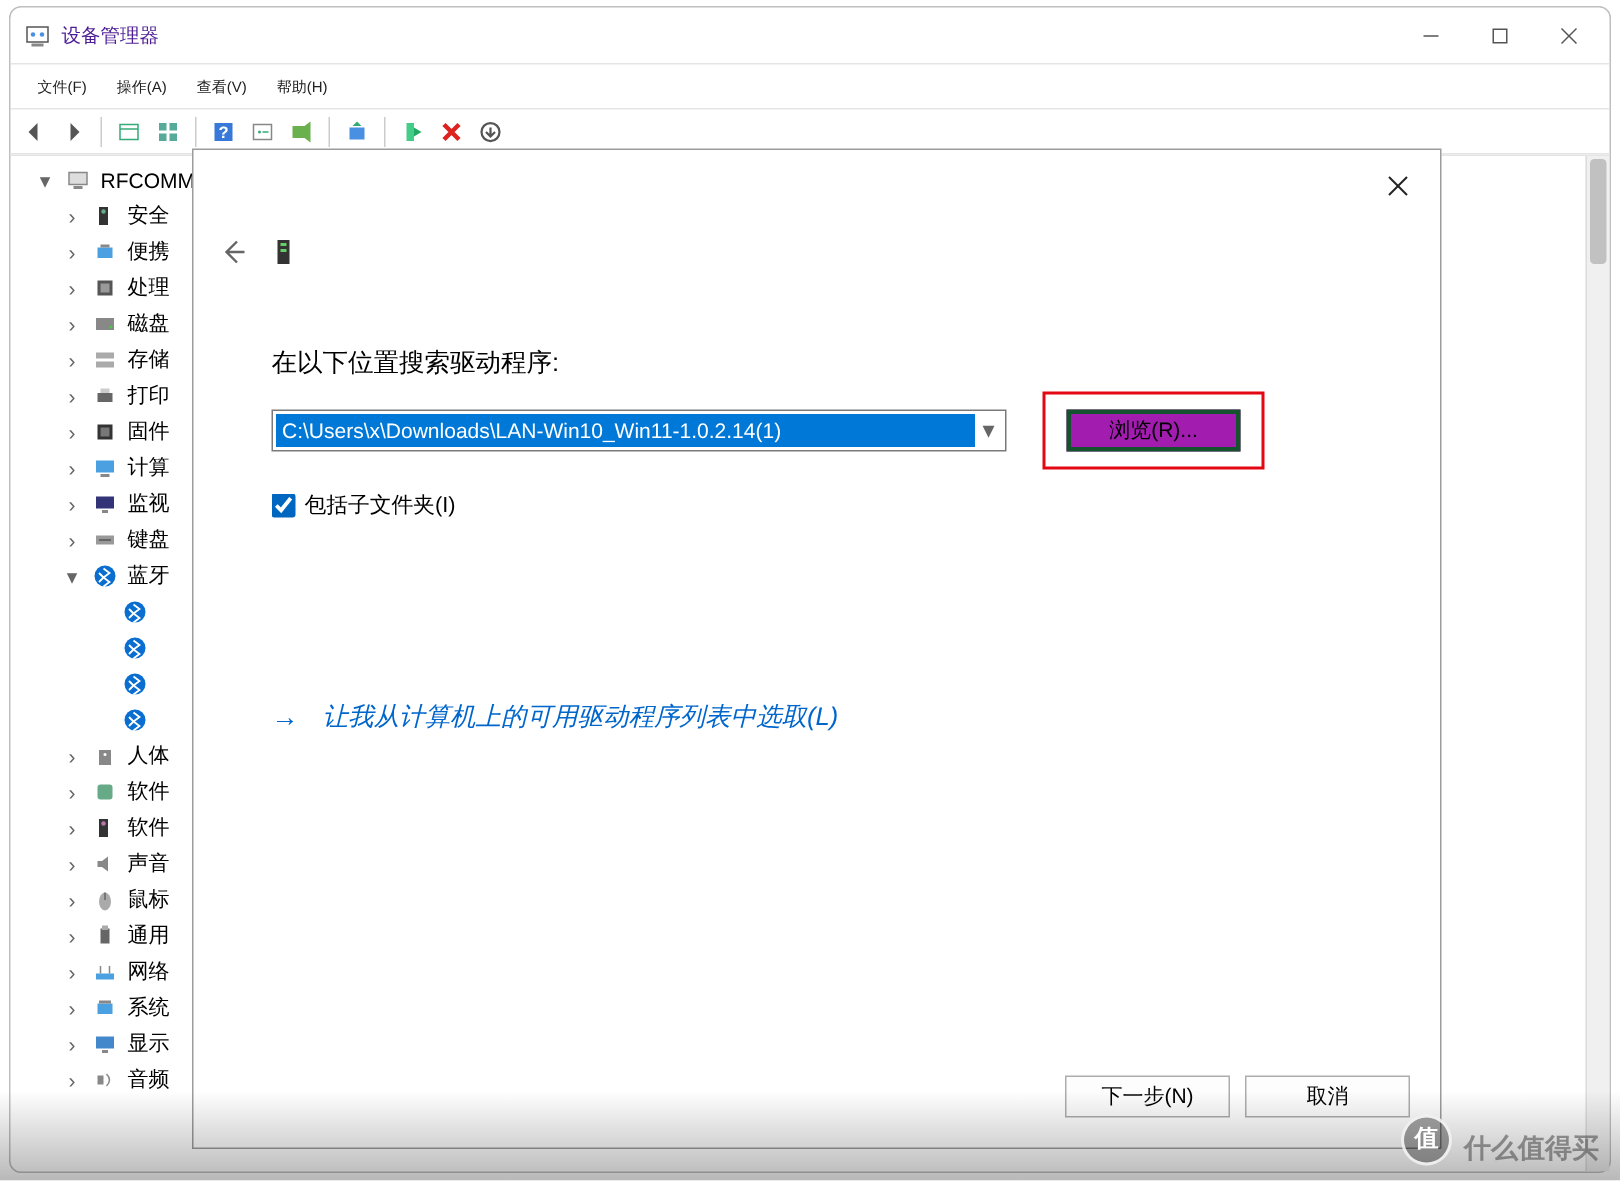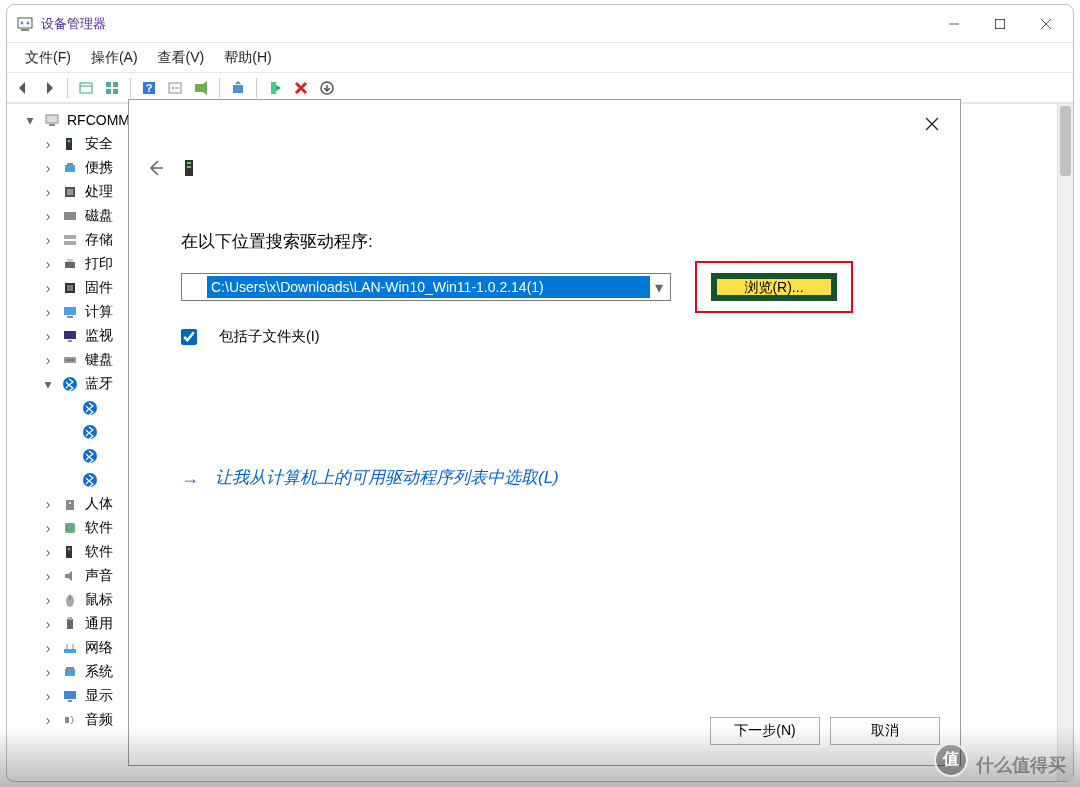--- a/index.html
+++ b/index.html
@@ -7,21 +7,21 @@
 
   
   .main-window { position: absolute; left: 6px; top: 4px; width: 1068px; height: 778px; border: 1px solid #bfbfbf; border-radius: 8px; background: #fff; display: flex; flex-direction: column; }
   .titlebar { height: 38px; display: flex; align-items: center; padding: 0 4px 0 10px; border-bottom: 1px solid #e5e5e5; }
   .titlebar .app-icon { width: 16px; height: 16px; margin-right: 8px; }
   .title-text { font-size: 13px; color: #4c1d95; }
   .win-controls { margin-left: auto; display: flex; }
   .win-controls .wc { width: 46px; height: 30px; display: flex; align-items: center; justify-content: center; color: #555; }
   .win-controls svg { width: 12px; height: 12px; stroke: currentColor; stroke-width: 1; fill: none; }
 
-  .menubar { height: 30px; display: flex; align-items: center; padding: 0 8px; border-bottom: 1px solid #e5e5e5; font-size: 14px; }
+  .menubar { height: 30px; display: flex; align-items: center; padding: 0 8px; border-bottom: 1px solid #e5e5e5; font-size: 10px; }
   .menubar .mi { padding: 3px 10px; color: #222; }
 
   .toolbar { height: 30px; display: flex; align-items: center; padding: 2px 4px; border-bottom: 1px solid #e5e5e5; gap: 2px; }
   .toolbar .tb { width: 24px; height: 24px; display: flex; align-items: center; justify-content: center; border: 1px solid transparent; }
   .toolbar .sep { width: 1px; height: 20px; background: #ccc; margin: 0 4px; }
   .toolbar svg { width: 16px; height: 16px; }
 
   
   .body-area { flex: 1; display: flex; border-top: 1px solid #e5e5e5; position: relative; overflow: hidden; }
   .tree { flex: 1; padding: 4px 0 4px 4px; font-size: 14px; overflow: hidden; position: relative; }
@@ -41,25 +41,25 @@
   .dialog-close svg { width: 14px; height: 14px; stroke: currentColor; stroke-width: 1.3; fill: none; }
   .dlg-header { display: flex; align-items: center; padding: 54px 16px 0 12px; }
   .back-arrow { width: 28px; height: 28px; display: flex; align-items: center; justify-content: center; color: #666; margin-right: 12px; }
   .back-arrow svg { width: 18px; height: 18px; stroke: currentColor; stroke-width: 1.6; fill: none; }
   .dd-icon { width: 20px; height: 20px; margin-right: 10px; }
   .dlg-title { font-size: 15px; color: #000; }
   .dlg-section-title { color: #003399; font-size: 18px; margin: 48px 0 0 52px; font-weight: 400; }
   .field-label { margin: 48px 0 8px 52px; font-size: 17px; color: #000; }
   .path-row { display: flex; align-items: center; margin-left: 52px; }
   .path-input-wrap { width: 490px; height: 28px; border: 1px solid #7a7a7a; display: flex; align-items: center; padding: 0 2px; }
-  .path-input { flex:1; height: 22px; background: #0078d7; color: #fff; border: none; outline: none; font-size: 14px; padding: 0 4px; margin-left: 23px;}
+  .path-input { flex:1; height: 22px; background: #0078d7; color: #fff; border: none; outline: none; font-size: 14px; padding: 0 4px;}
   .path-dd { width: 18px; height: 100%; display: flex; align-items: center; justify-content: center; color: #666; }
   .browse-wrap { margin-left: 24px; border: 2px solid #e30613; padding: 10px 14px; }
-  .browse-btn { width: 126px; height: 28px; border: 6px solid #14532d; background: #fde047; font-size: 14px; }
-  .check-row { margin: 14px 0 0 52px; display: flex; align-items: center; gap: 22px; }
+  .browse-btn { width: 116px; height: 28px; border: 3px solid #14532d; background: #a21caf; font-size: 14px; }
+  .check-row { margin: 14px 0 0 52px; display: flex; align-items: center; gap: 6px; }
   .check-row input { width: 16px; height: 16px; accent-color: #0067c0; }
   .check-row label { font-size: 14.5px; }
   .list-pick { margin: 120px 52px 0 52px; display: flex; }
   .list-arrow { color: #0066cc; font-size: 18px; margin-right: 16px; margin-top: 2px;}
   .list-pick .lt { color: #0066cc; font-size: 17px; display:block; margin-bottom:6px;font-style:italic;}
   .list-pick .ld { color: #555; font-size: 14px; line-height: 1.6; max-width: 620px; }
   .dlg-footer { position: absolute; right: 20px; bottom: 20px; display: flex; gap: 10px; }
   .dlg-footer button { width: 110px; height: 28px; border: 1px solid #adadad; background: #fdfdfd; font-size: 14px; }
 
   

